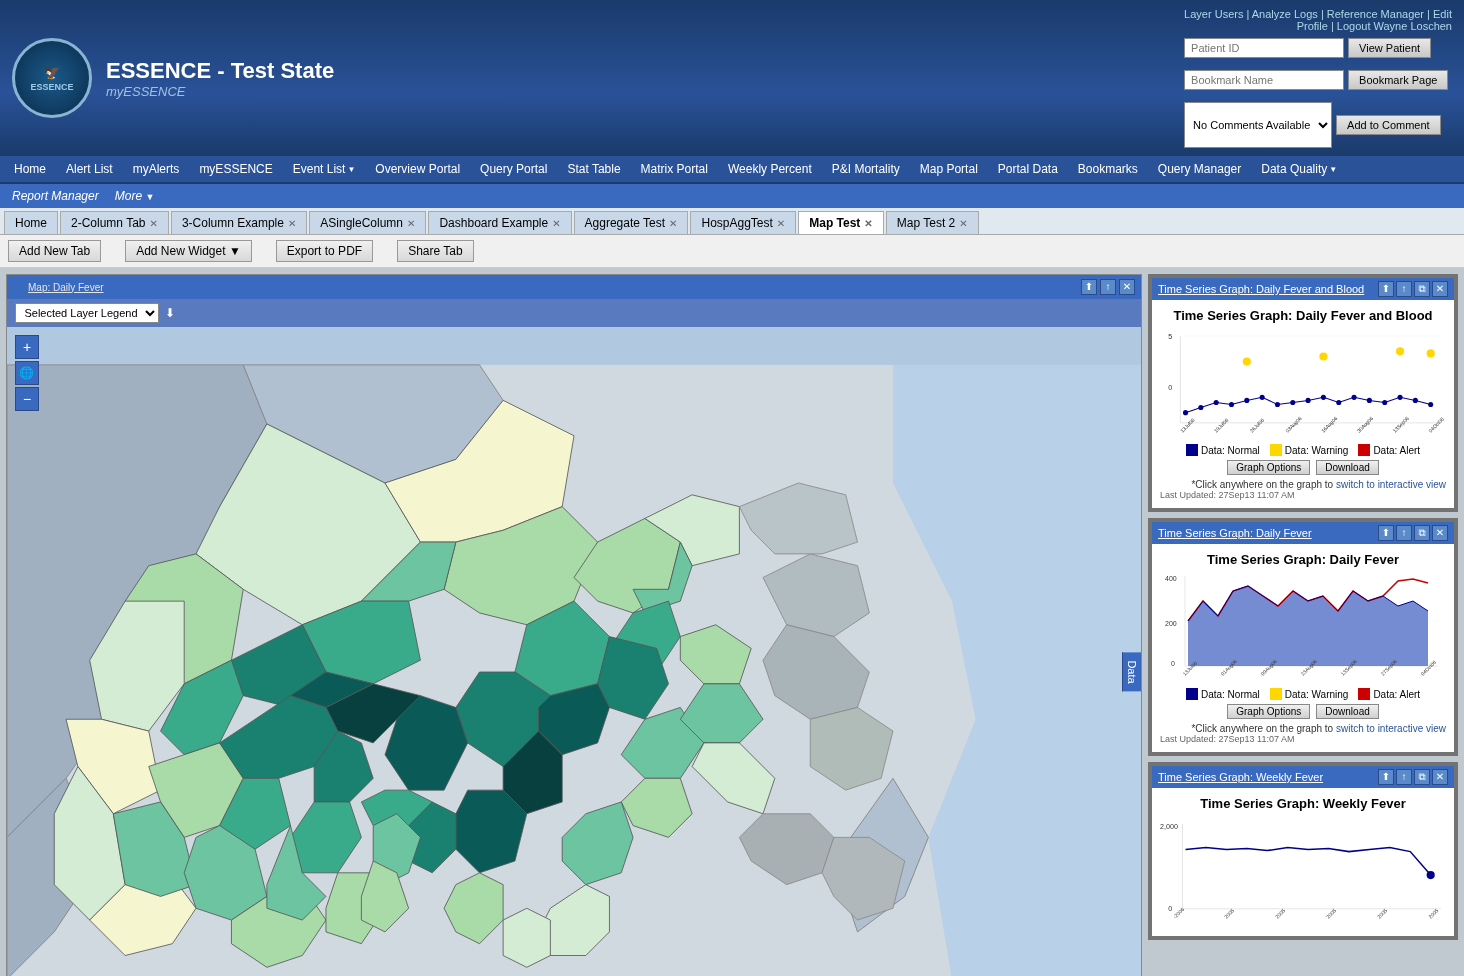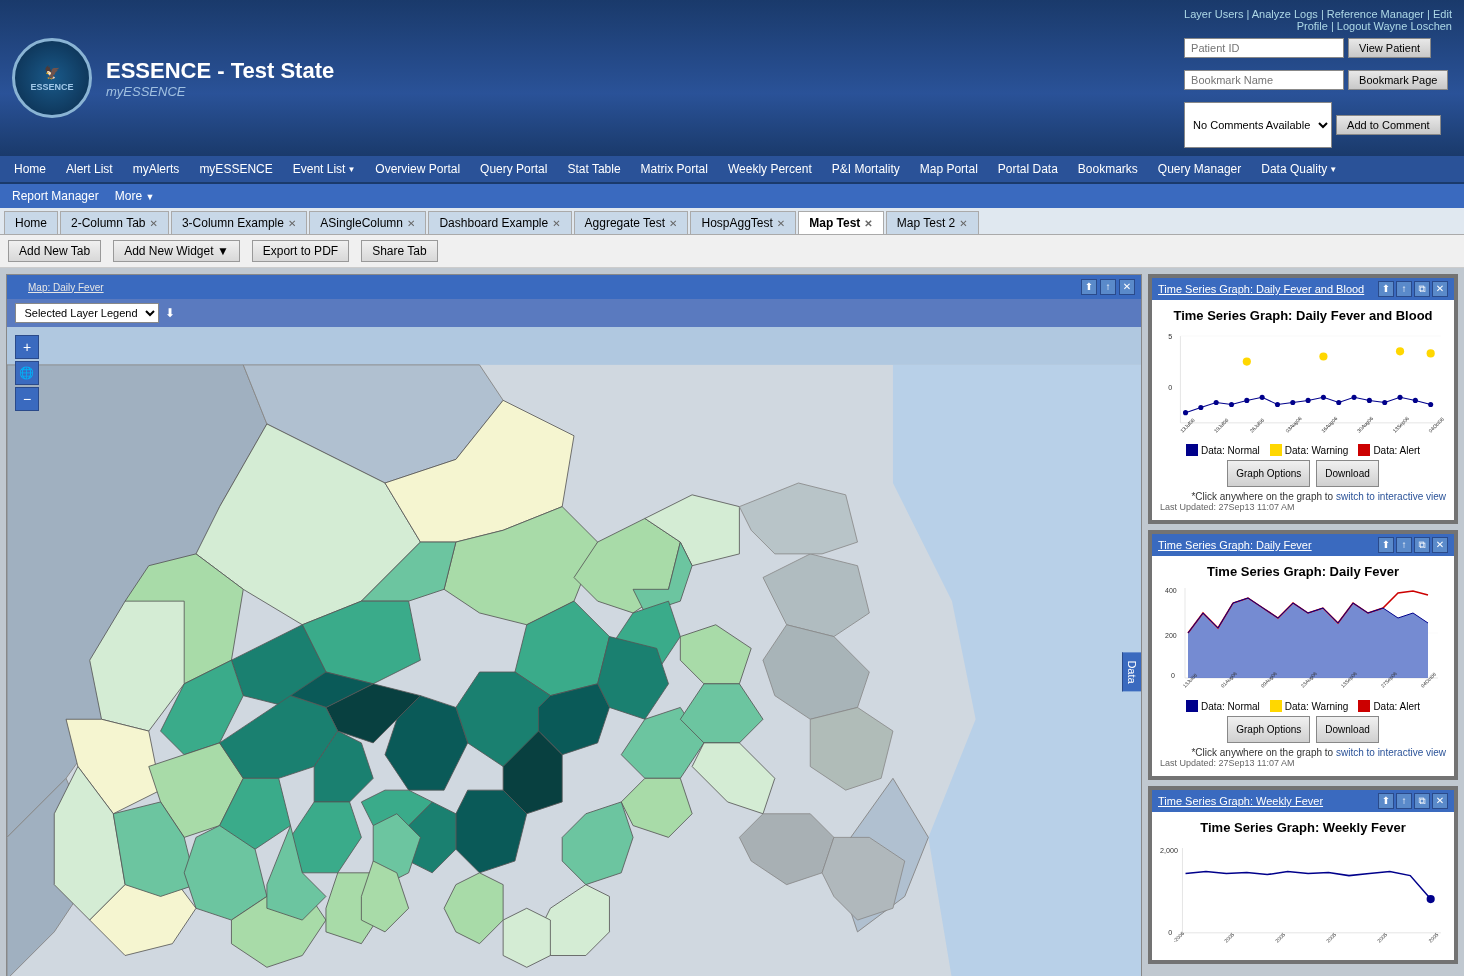--- a/index.html
+++ b/index.html
@@ -56,20 +56,21 @@
       color: white; padding: 6px 10px; font-size: 12px; cursor: pointer;
       white-space: nowrap; display: flex; align-items: center; gap: 2px;
     }
     .nav-item .arrow { font-size: 8px; }
 
     
     #sub-nav {
       background: #3a6abf;
       display: flex; flex-wrap: wrap;
       padding: 0 4px;
+      font-style: italic;
     }
     .sub-nav-item {
       color: white; padding: 5px 8px; font-size: 12px; cursor: pointer; white-space: nowrap;
     }
     .sub-nav-item .arrow { font-size: 9px; }
 
     
     #tab-bar {
       background: #e0e8f0;
       display: flex; align-items: center;
@@ -81,21 +82,21 @@
       border: 1px solid #aaa; border-bottom: none;
       background: #c8d8e8; margin-right: 2px; margin-top: 3px;
       display: flex; align-items: center; gap: 4px;
     }
     .tab.active { background: white; font-weight: bold; }
     .tab .close { font-size: 10px; color: #666; cursor: pointer; }
 
     
     #toolbar {
       background: #f0f0f0;
-      display: flex; gap: 12px; padding: 5px 8px;
+      display: flex; gap: 24px; padding: 5px 8px;
       border-bottom: 1px solid #ccc; align-items: center;
     }
     .toolbar-btn {
       padding: 3px 10px; font-size: 12px;
       background: linear-gradient(180deg, #f0f0f0, #d8d8d8);
       border: 1px solid #999; cursor: pointer;
     }
 
     
     #main-content {
@@ -181,21 +182,21 @@
       width: 16px; height: 16px; font-size: 10px; line-height: 1;
       background: #5a8aca; border: 1px solid #2a4a8a; color: white; cursor: pointer;
     }
     .chart-body { padding: 8px; }
     .chart-inner-title { text-align: center; font-weight: bold; font-size: 13px; margin-bottom: 4px; }
     .chart-legend { display: flex; gap: 10px; justify-content: center; margin: 4px 0; font-size: 10px; }
     .legend-item { display: flex; align-items: center; gap: 3px; }
     .legend-swatch { width: 12px; height: 12px; display: inline-block; }
     .chart-buttons { display: flex; gap: 6px; justify-content: center; margin: 4px 0; }
     .chart-btn {
-      padding: 7px 8px; font-size: 10px;
+      padding: 1px 8px; font-size: 10px;
       background: linear-gradient(180deg, #f0f0f0, #d0d0d0);
       border: 1px solid #888; cursor: pointer;
     }
     .chart-footer { font-size: 10px; color: #333; text-align: right; margin-top: 4px; }
     .chart-footer a { color: #2a5298; }
     .chart-timestamp { font-size: 9px; color: #666; }
 
     
     .ts-chart { width: 100%; height: 110px; }
 

